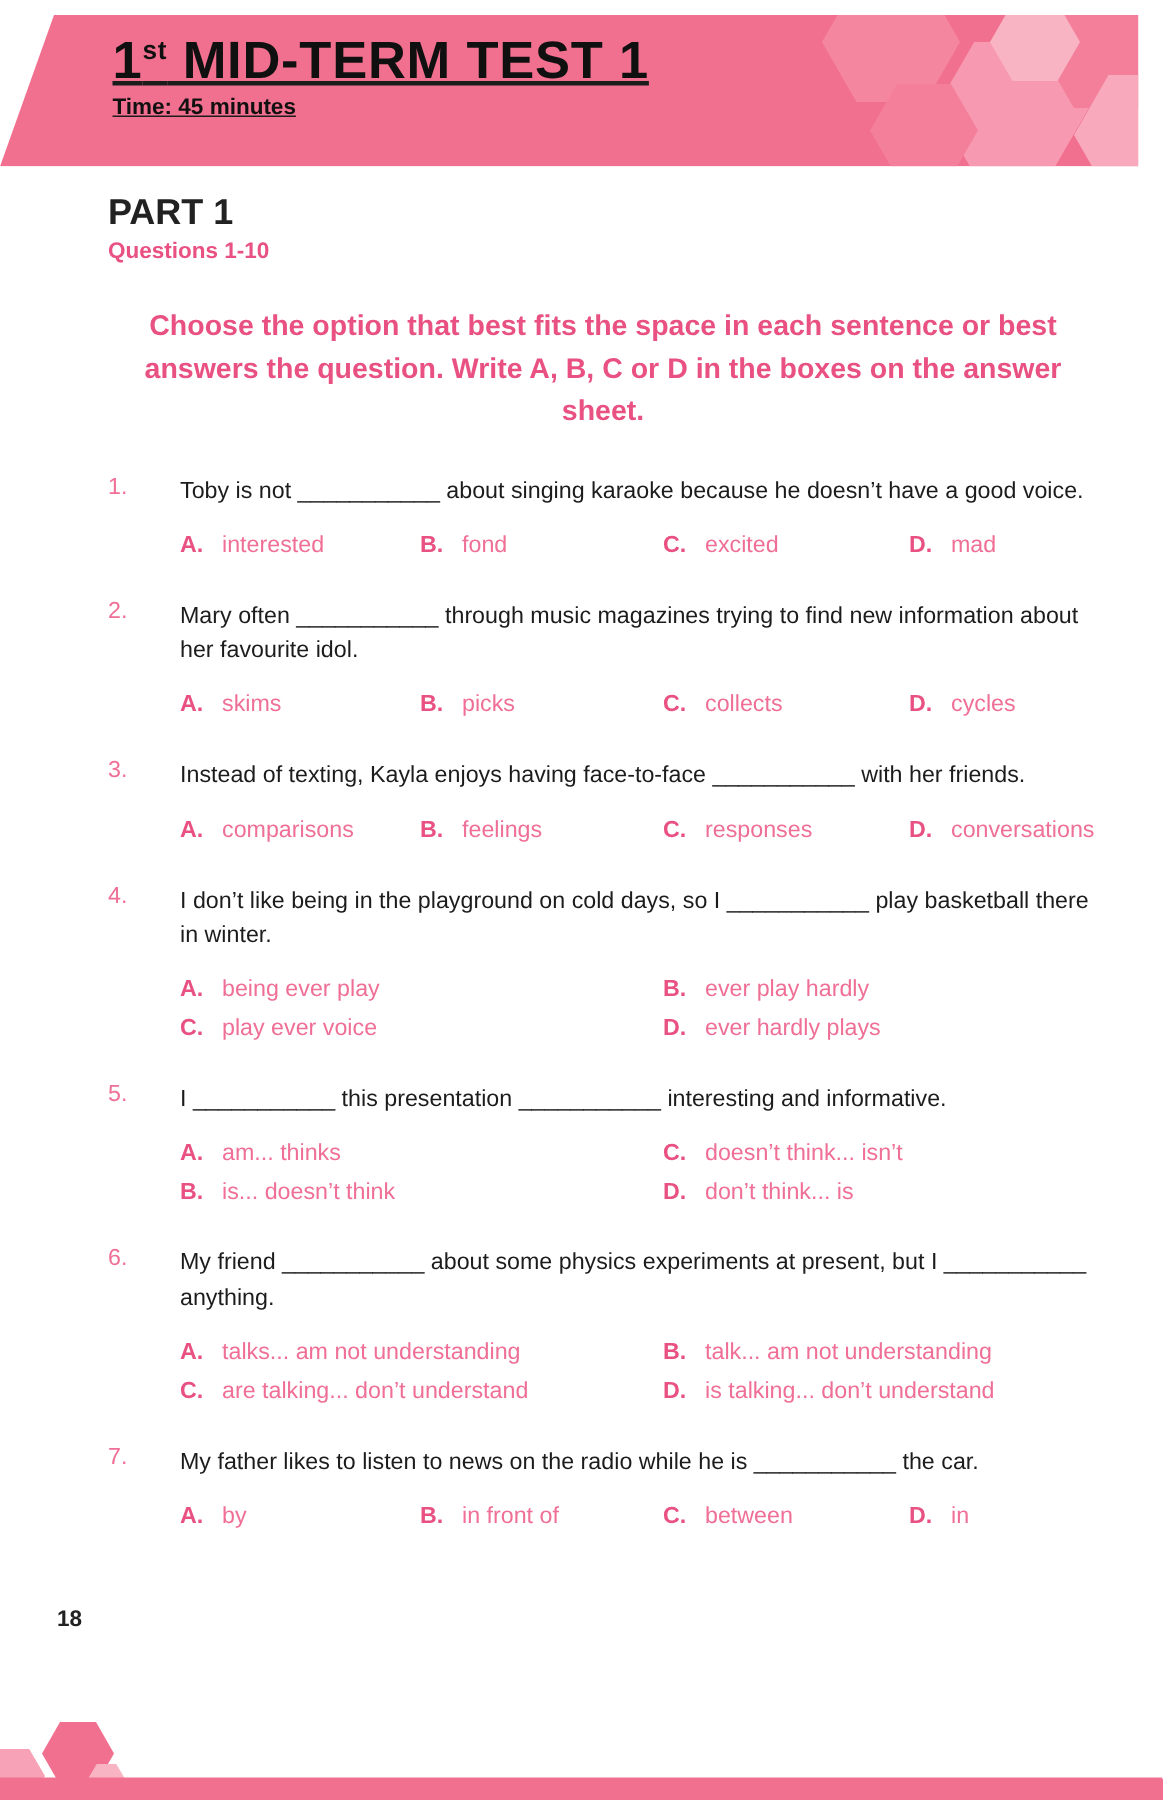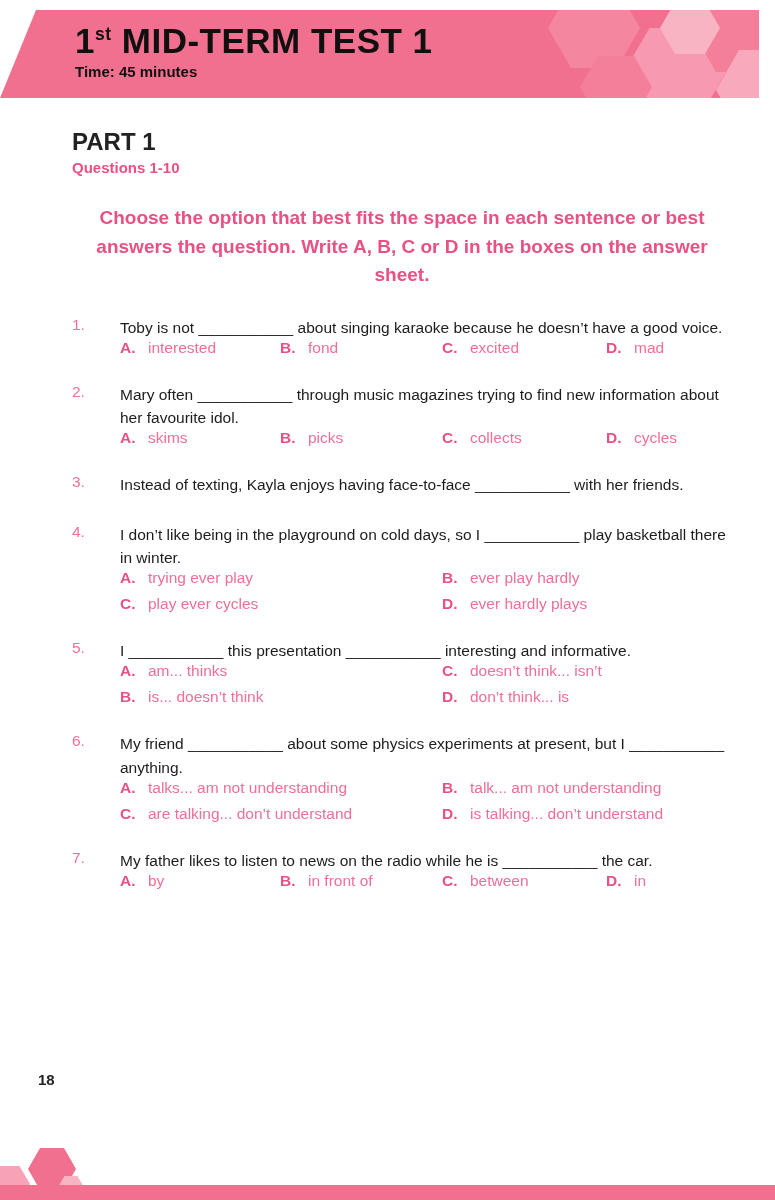--- a/index.html
+++ b/index.html
@@ -11,24 +11,25 @@
   *{box-sizing:border-box;}
   html,body{margin:0;padding:0;}
   body{
     width:775px;height:1200px;position:relative;overflow:hidden;
     background:#ffffff;
     font-family:"Liberation Sans", sans-serif;
     color:var(--ink);
   }
   
   .banner{
-    position:absolute;top:10px;left:0;right:16px;height:88px;
+    position:absolute;top:10px;left:0;right:16px;height:101px;
     background:var(--header-pink);
     clip-path:polygon(36px 0,100% 0,100% 100%,0 100%);
     overflow:hidden;
+    text-decoration:underline;
   }
   .hex{
     position:absolute;
     clip-path:polygon(25% 0,75% 0,100% 50%,75% 100%,25% 100%,0 50%);
   }
   .banner-inner{position:relative;z-index:2;padding:12px 0 0 75px;}
   .test-title{
     font-size:35px;font-weight:700;color:#101010;letter-spacing:.5px;line-height:1.1;
   }
   .test-title sup{font-size:.5em;font-weight:700;}
@@ -39,21 +40,21 @@
   .part-sub{font-size:15px;font-weight:700;color:var(--accent);margin-top:3px;}
   .instructions{
     margin-top:28px;max-width:660px;
     font-size:19px;font-weight:700;color:var(--accent);line-height:1.5;text-align:center;
   }
   .questions{margin-top:26px;}
   .question{display:flex;margin-bottom:26px;}
   .qnum{width:48px;flex-shrink:0;font-size:15.5px;color:var(--text-pink);}
   .qbody{flex:1;min-width:0;}
   .qtext{font-size:15.5px;line-height:1.5;color:var(--ink);max-width:645px;}
-  .options{display:grid;row-gap:8px;}
+  .options{margin-top:16px;display:grid;row-gap:8px;}
   .cols-4{grid-template-columns:160px 162px 164px 1fr;}
   .cols-2{grid-template-columns:322px 1fr;}
   .option{font-size:15.5px;color:var(--text-pink);white-space:nowrap;}
   .option .letter{font-weight:700;color:var(--accent);display:inline-block;min-width:20px;margin-right:8px;}
   
   .footer-bar{position:absolute;left:0;right:0;bottom:0;height:15px;background:var(--header-pink);}
   .page-number{position:absolute;left:38px;top:1071px;font-size:15px;font-weight:700;color:#222;}
 </style>
 </head>
 <body>
@@ -101,31 +102,37 @@
           <div class="option"><span class="letter">C.</span><span>collects</span></div>
           <div class="option"><span class="letter">D.</span><span>cycles</span></div>
         </div>
       </div>
     </div>
 
     <div class="question">
       <div class="qnum">3.</div>
       <div class="qbody">
         <div class="qtext">Instead of texting, Kayla enjoys having face-to-face ___________ with her friends.</div>
+        <div class="options cols-4">
+          <div class="option"><span class="letter">A.</span><span>comparisons</span></div>
+          <div class="option"><span class="letter">B.</span><span>feelings</span></div>
+          <div class="option"><span class="letter">C.</span><span>responses</span></div>
+          <div class="option"><span class="letter">D.</span><span>conversations</span></div>
+        </div>
       </div>
     </div>
 
     <div class="question">
       <div class="qnum">4.</div>
       <div class="qbody">
         <div class="qtext">I don’t like being in the playground on cold days, so I ___________ play basketball there in winter.</div>
         <div class="options cols-2">
-          <div class="option"><span class="letter">A.</span><span>trying ever play</span></div>
+          <div class="option"><span class="letter">A.</span><span>being ever play</span></div>
           <div class="option"><span class="letter">B.</span><span>ever play hardly</span></div>
-          <div class="option"><span class="letter">C.</span><span>play ever cycles</span></div>
+          <div class="option"><span class="letter">C.</span><span>play ever voice</span></div>
           <div class="option"><span class="letter">D.</span><span>ever hardly plays</span></div>
         </div>
       </div>
     </div>
 
     <div class="question">
       <div class="qnum">5.</div>
       <div class="qbody">
         <div class="qtext">I ___________ this presentation ___________ interesting and informative.</div>
         <div class="options cols-2">

